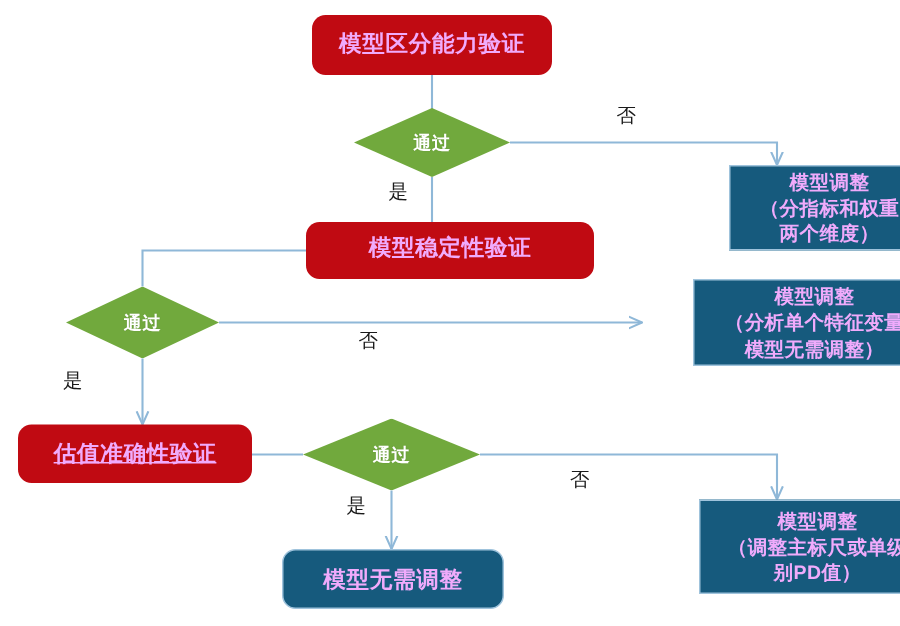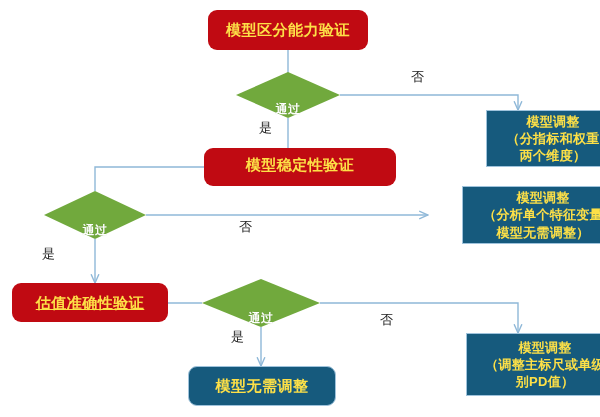--- a/index.html
+++ b/index.html
@@ -27,21 +27,21 @@
   }
 
   
   .node {
     position: absolute;
     box-sizing: border-box;
     display: flex;
     align-items: center;
     justify-content: center;
     text-align: center;
-    color: #fde047;
+    color: #f0abfc;
     font-weight: bold;
     z-index: 3;
   }
 
   
   .process {
     background: #C00A12;
     border-radius: 9px;
     font-size: 15px;
     letter-spacing: 0.5px;
@@ -68,21 +68,21 @@
     border-radius: 9px;
     font-size: 15px;
     letter-spacing: 0.5px;
     text-align: center;
   }
 
   
   .decision {
     position: absolute;
     display: flex;
-    align-items: flex-end;
+    align-items: center;
     justify-content: center;
     z-index: 3;
   }
   .decision .shape {
     position: absolute;
     left: 0;
     top: 0;
     width: 100%;
     height: 100%;
     background: #71A93D;

